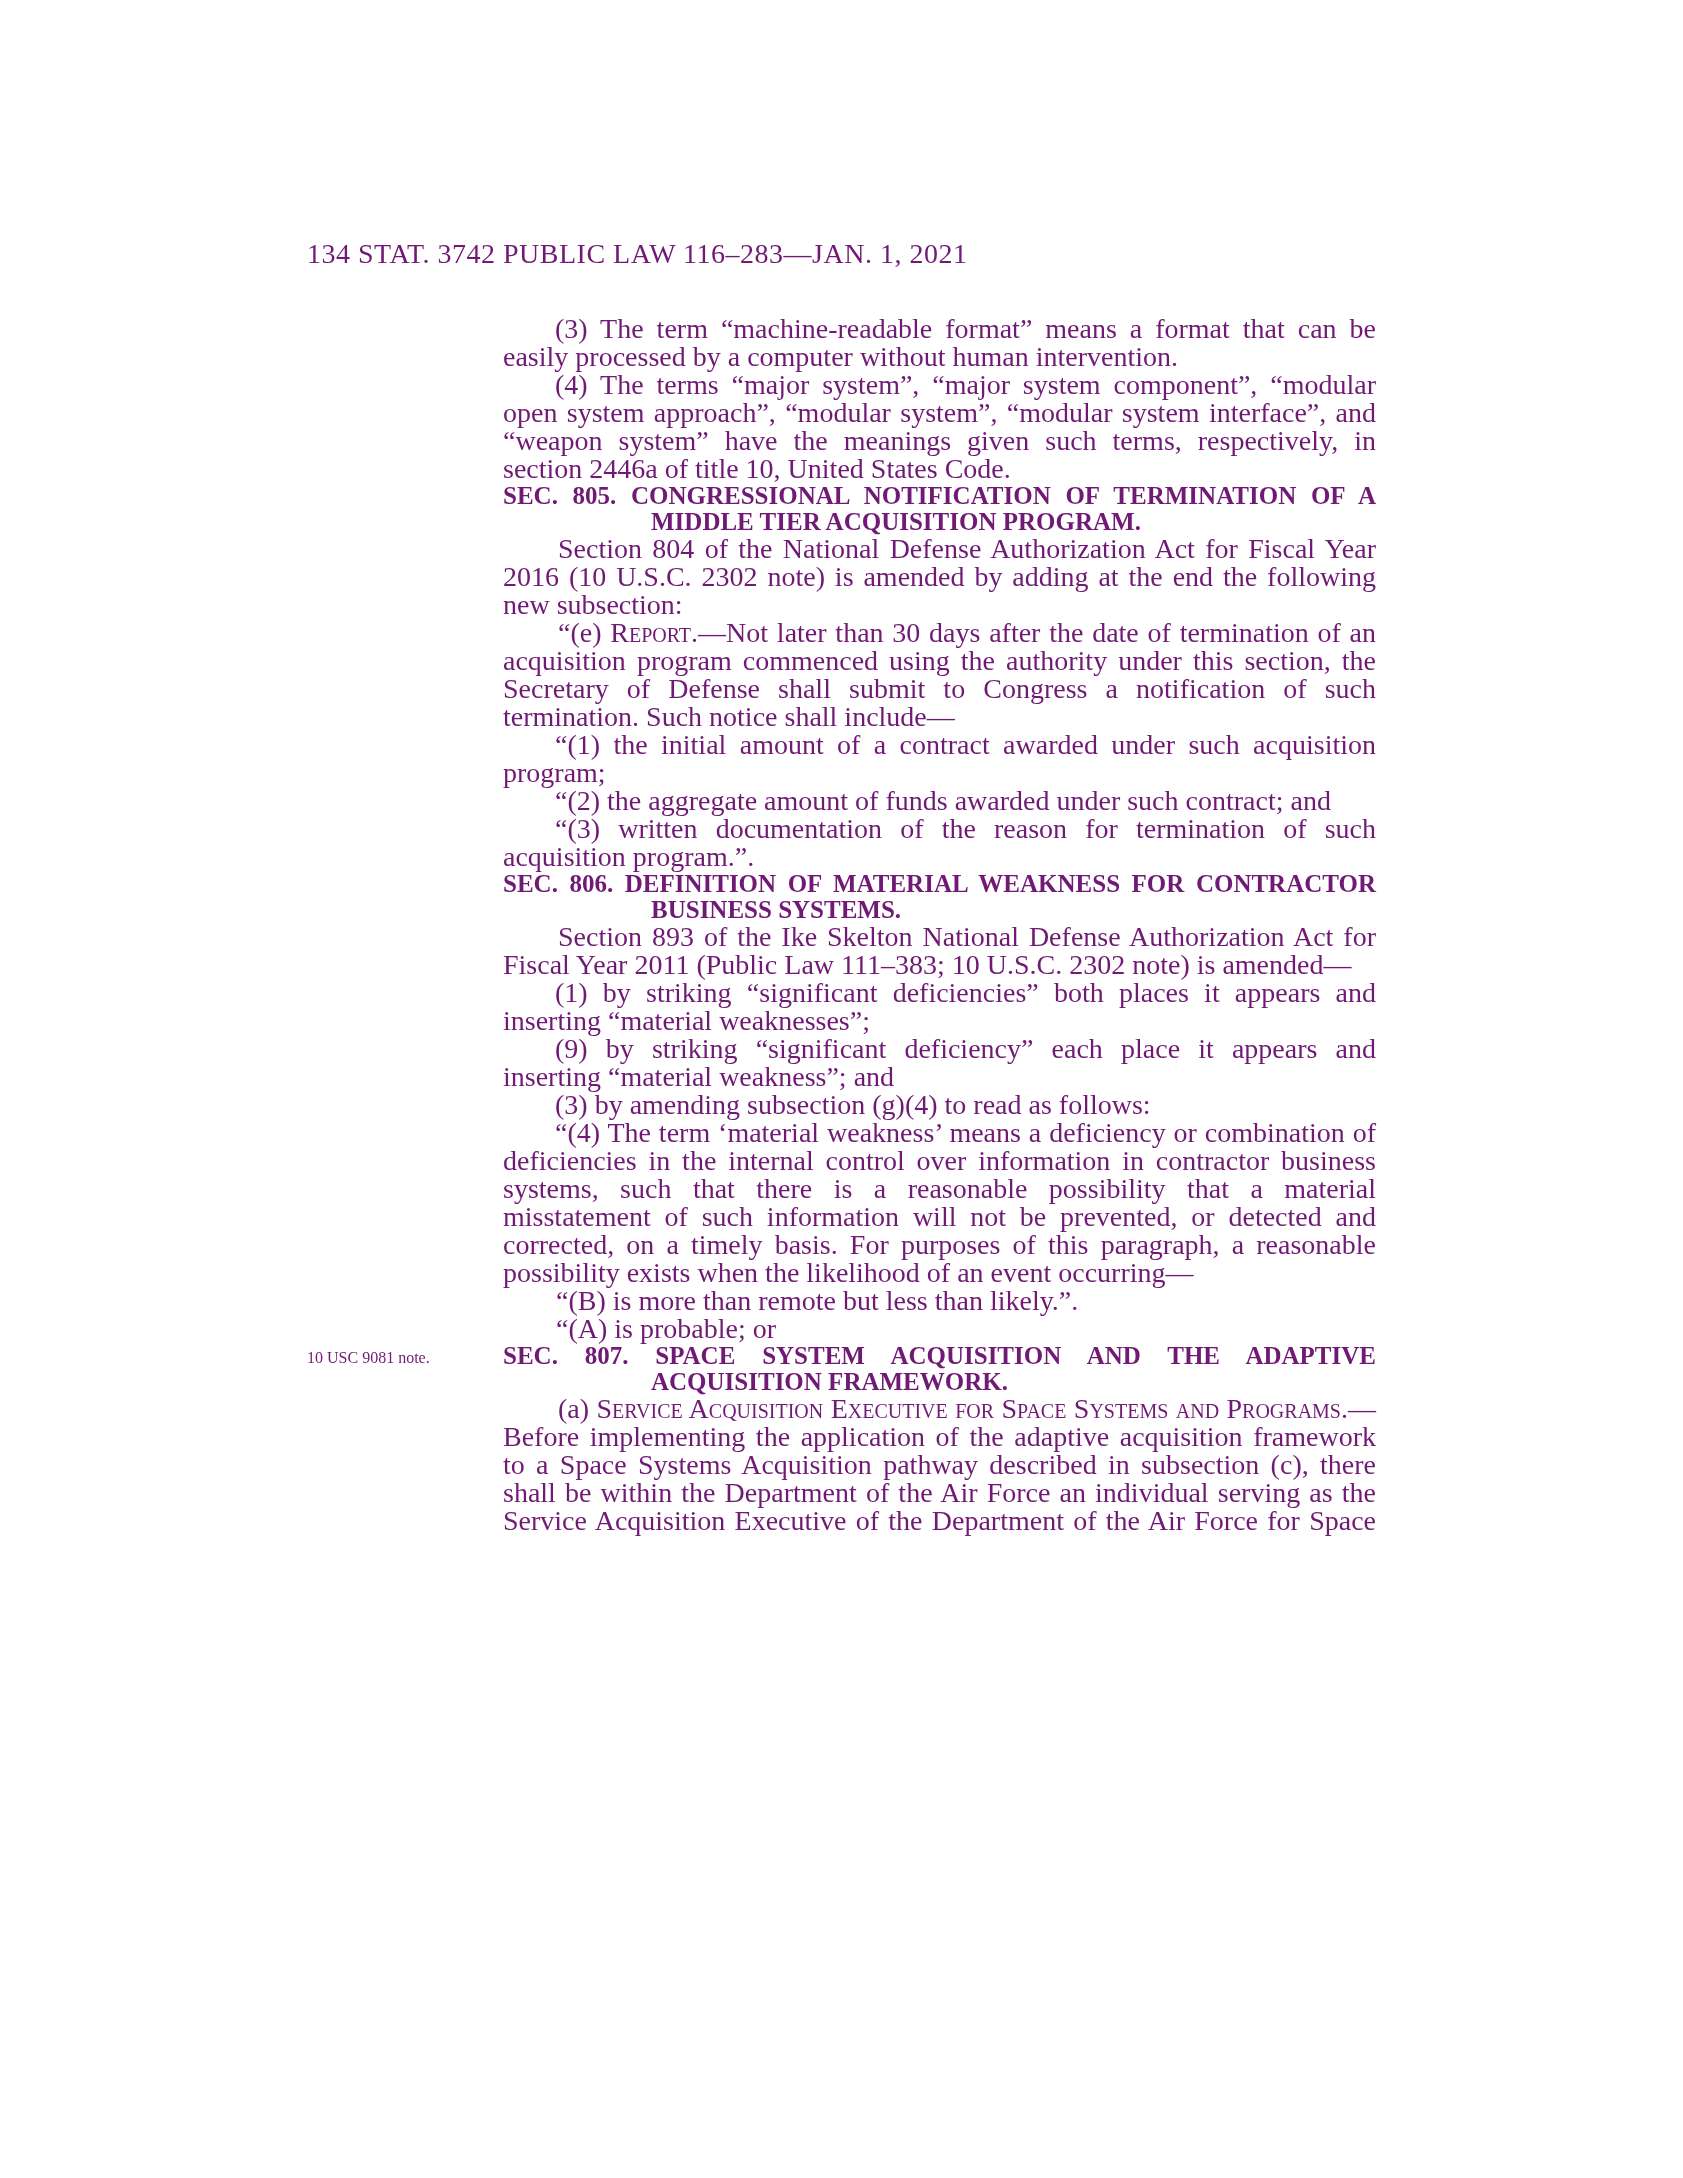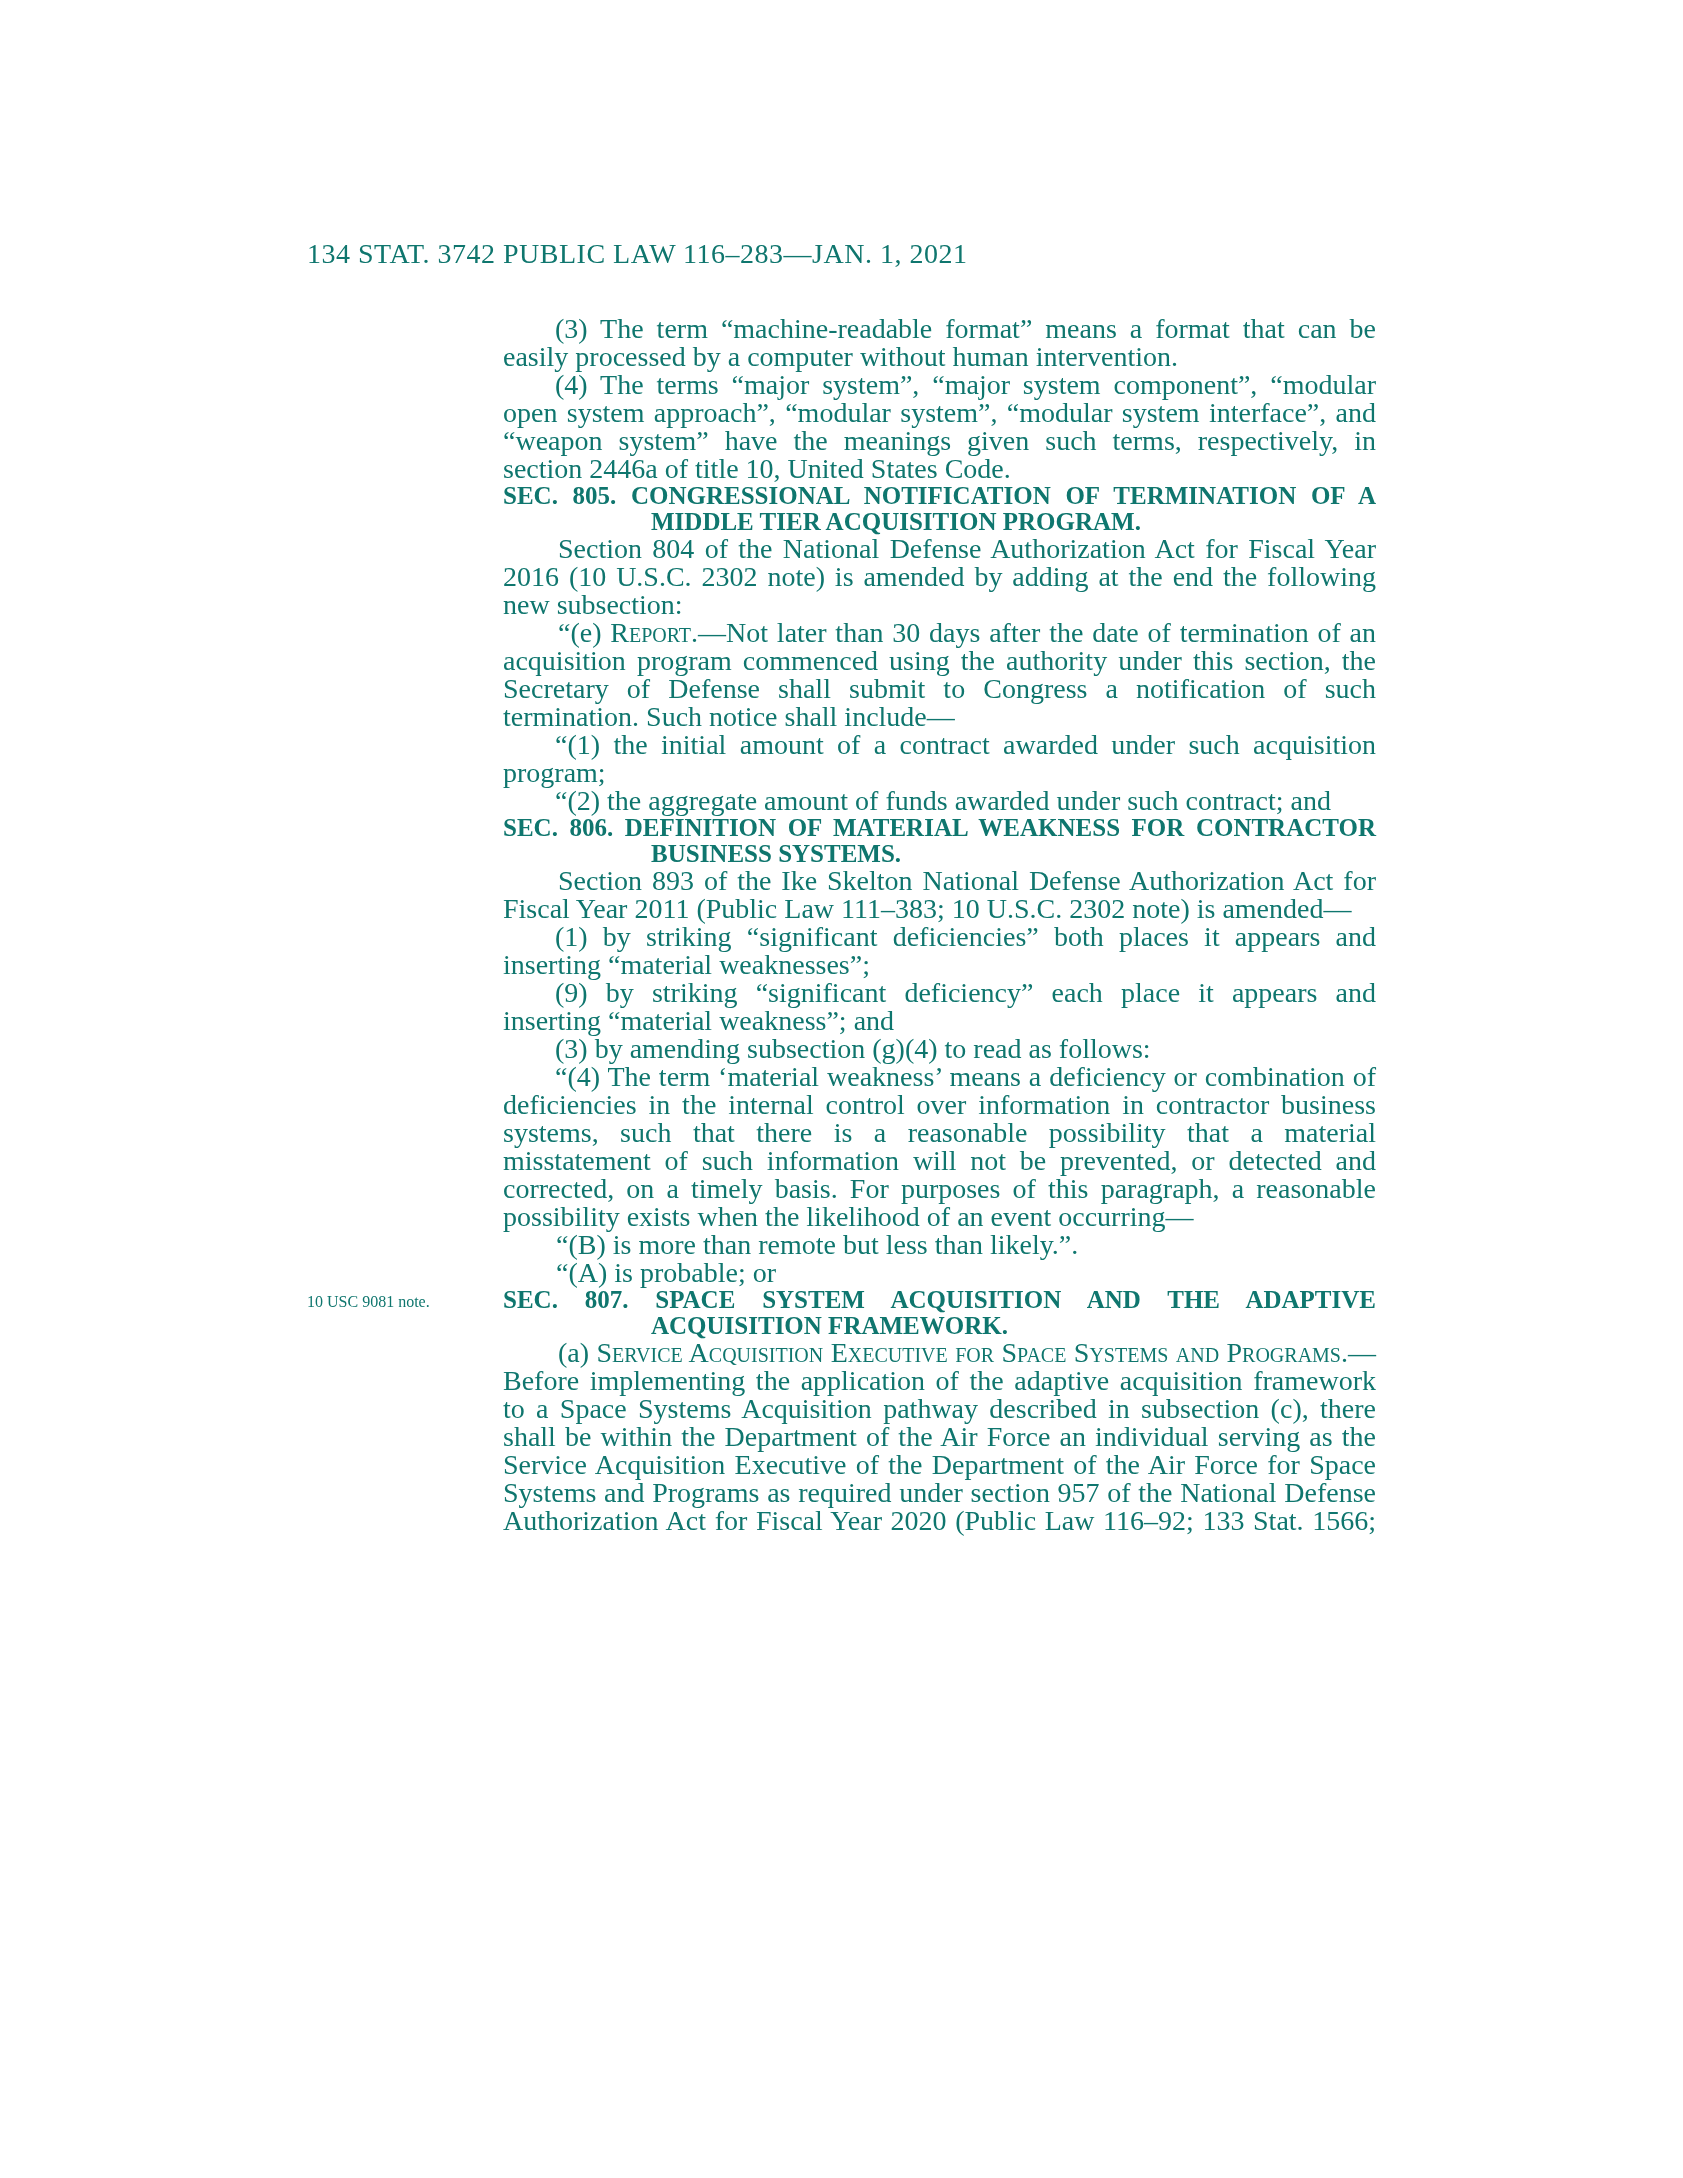--- a/index.html
+++ b/index.html
@@ -1,21 +1,21 @@
 <!DOCTYPE html>
 <html lang="en"><head>
 <meta charset="utf-8">
 <style>
   html, body { margin: 0; padding: 0; background: #ffffff; }
   .page {
     position: relative;
     width: 1683px;
     height: 1538px;
     background: #ffffff;
-    color: #0f766e;
+    color: #701a75;
     font-family: "Liberation Serif", "DejaVu Serif", serif;
     overflow: hidden;
   }
   .stat-num {
     position: absolute;
     left: 307px;
     top: 238px;
     font-size: 28px;
     letter-spacing: 0.5px;
     white-space: nowrap;
@@ -88,20 +88,21 @@
     <p class="sec-heading">SEC. 805. CONGRESSIONAL NOTIFICATION OF TERMINATION OF A MIDDLE TIER ACQUISITION PROGRAM.</p>
 
     <p class="L0">Section 804 of the National Defense Authorization Act for Fiscal Year 2016 (10 U.S.C. 2302 note) is amended by adding at the end the following new subsection:</p>
 
     <p class="L0"><span>“(e) </span><span class="sc">Report</span><span>.—Not later than 30 days after the date of termination of an acquisition program commenced using the authority under this section, the Secretary of Defense shall submit to Congress a notification of such termination. Such notice shall include—</span></p>
 
     <p class="L1">“(1) the initial amount of a contract awarded under such acquisition program;</p>
 
     <p class="L1">“(2) the aggregate amount of funds awarded under such contract; and</p>
 
+    <p class="L1">“(3) written documentation of the reason for termination of such acquisition program.”.</p>
 
     <p class="sec-heading">SEC. 806. DEFINITION OF MATERIAL WEAKNESS FOR CONTRACTOR BUSINESS SYSTEMS.</p>
 
     <p class="L0">Section 893 of the Ike Skelton National Defense Authorization Act for Fiscal Year 2011 (Public Law 111–383; 10 U.S.C. 2302 note) is amended—</p>
 
     <p class="L1">(1) by striking “significant deficiencies” both places it appears and inserting “material weaknesses”;</p>
 
     <p class="L1">(9) by striking “significant deficiency” each place it appears and inserting “material weakness”; and</p>
 
     <p class="L1">(3) by amending subsection (g)(4) to read as follows:</p>

